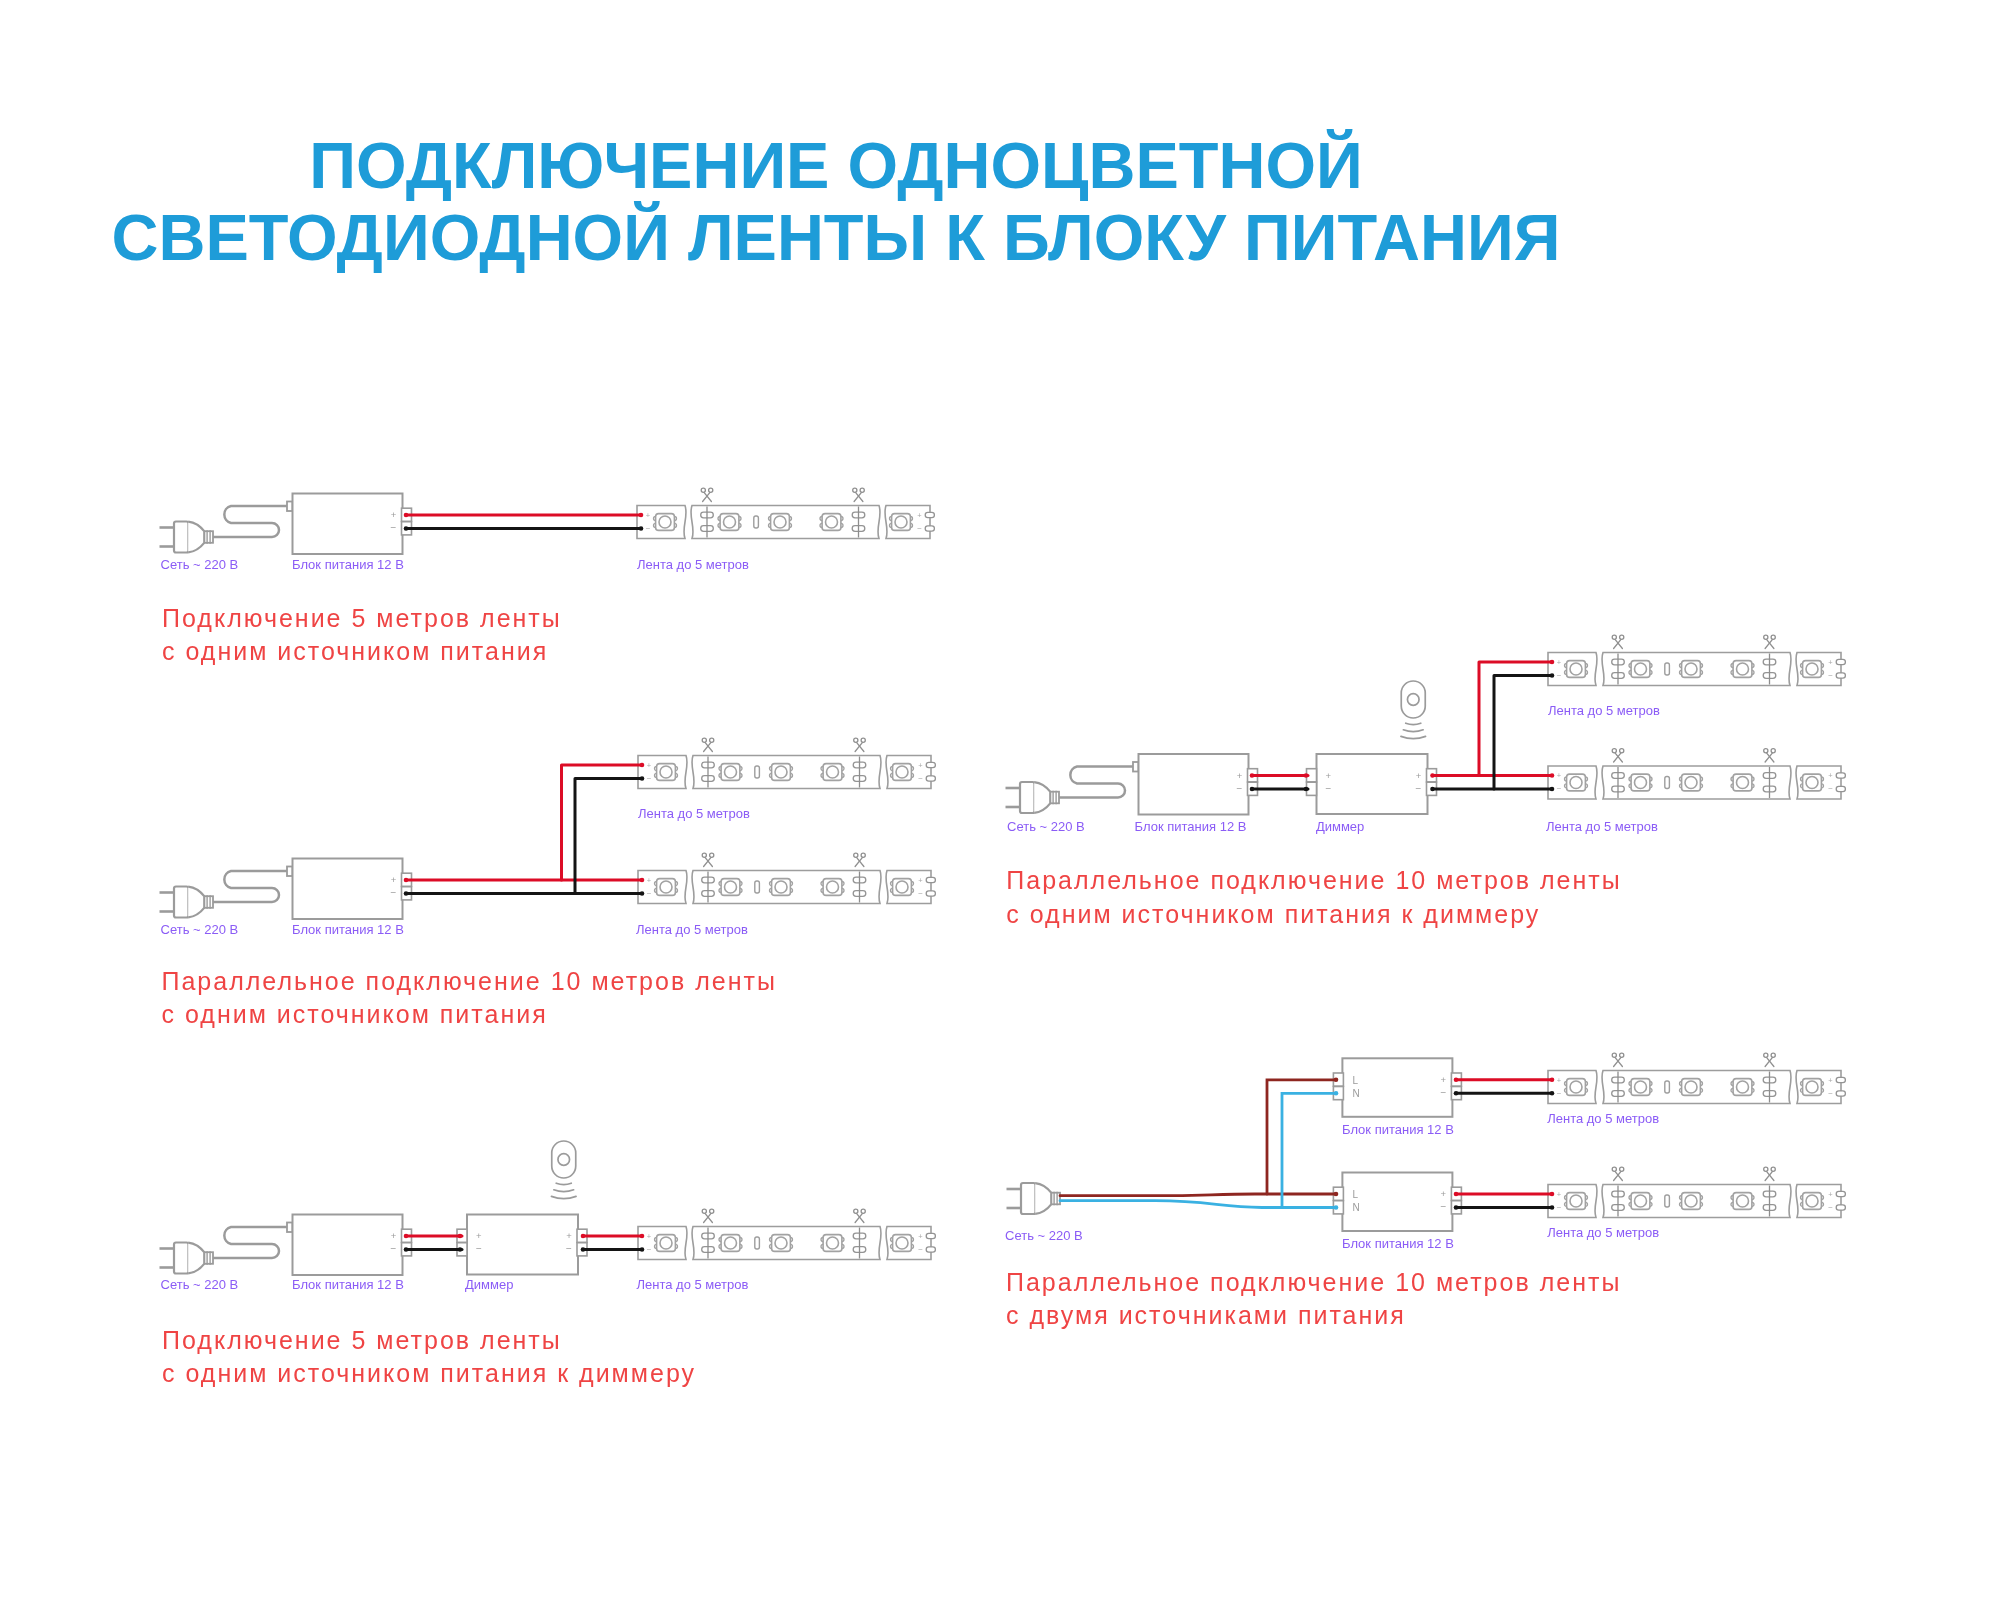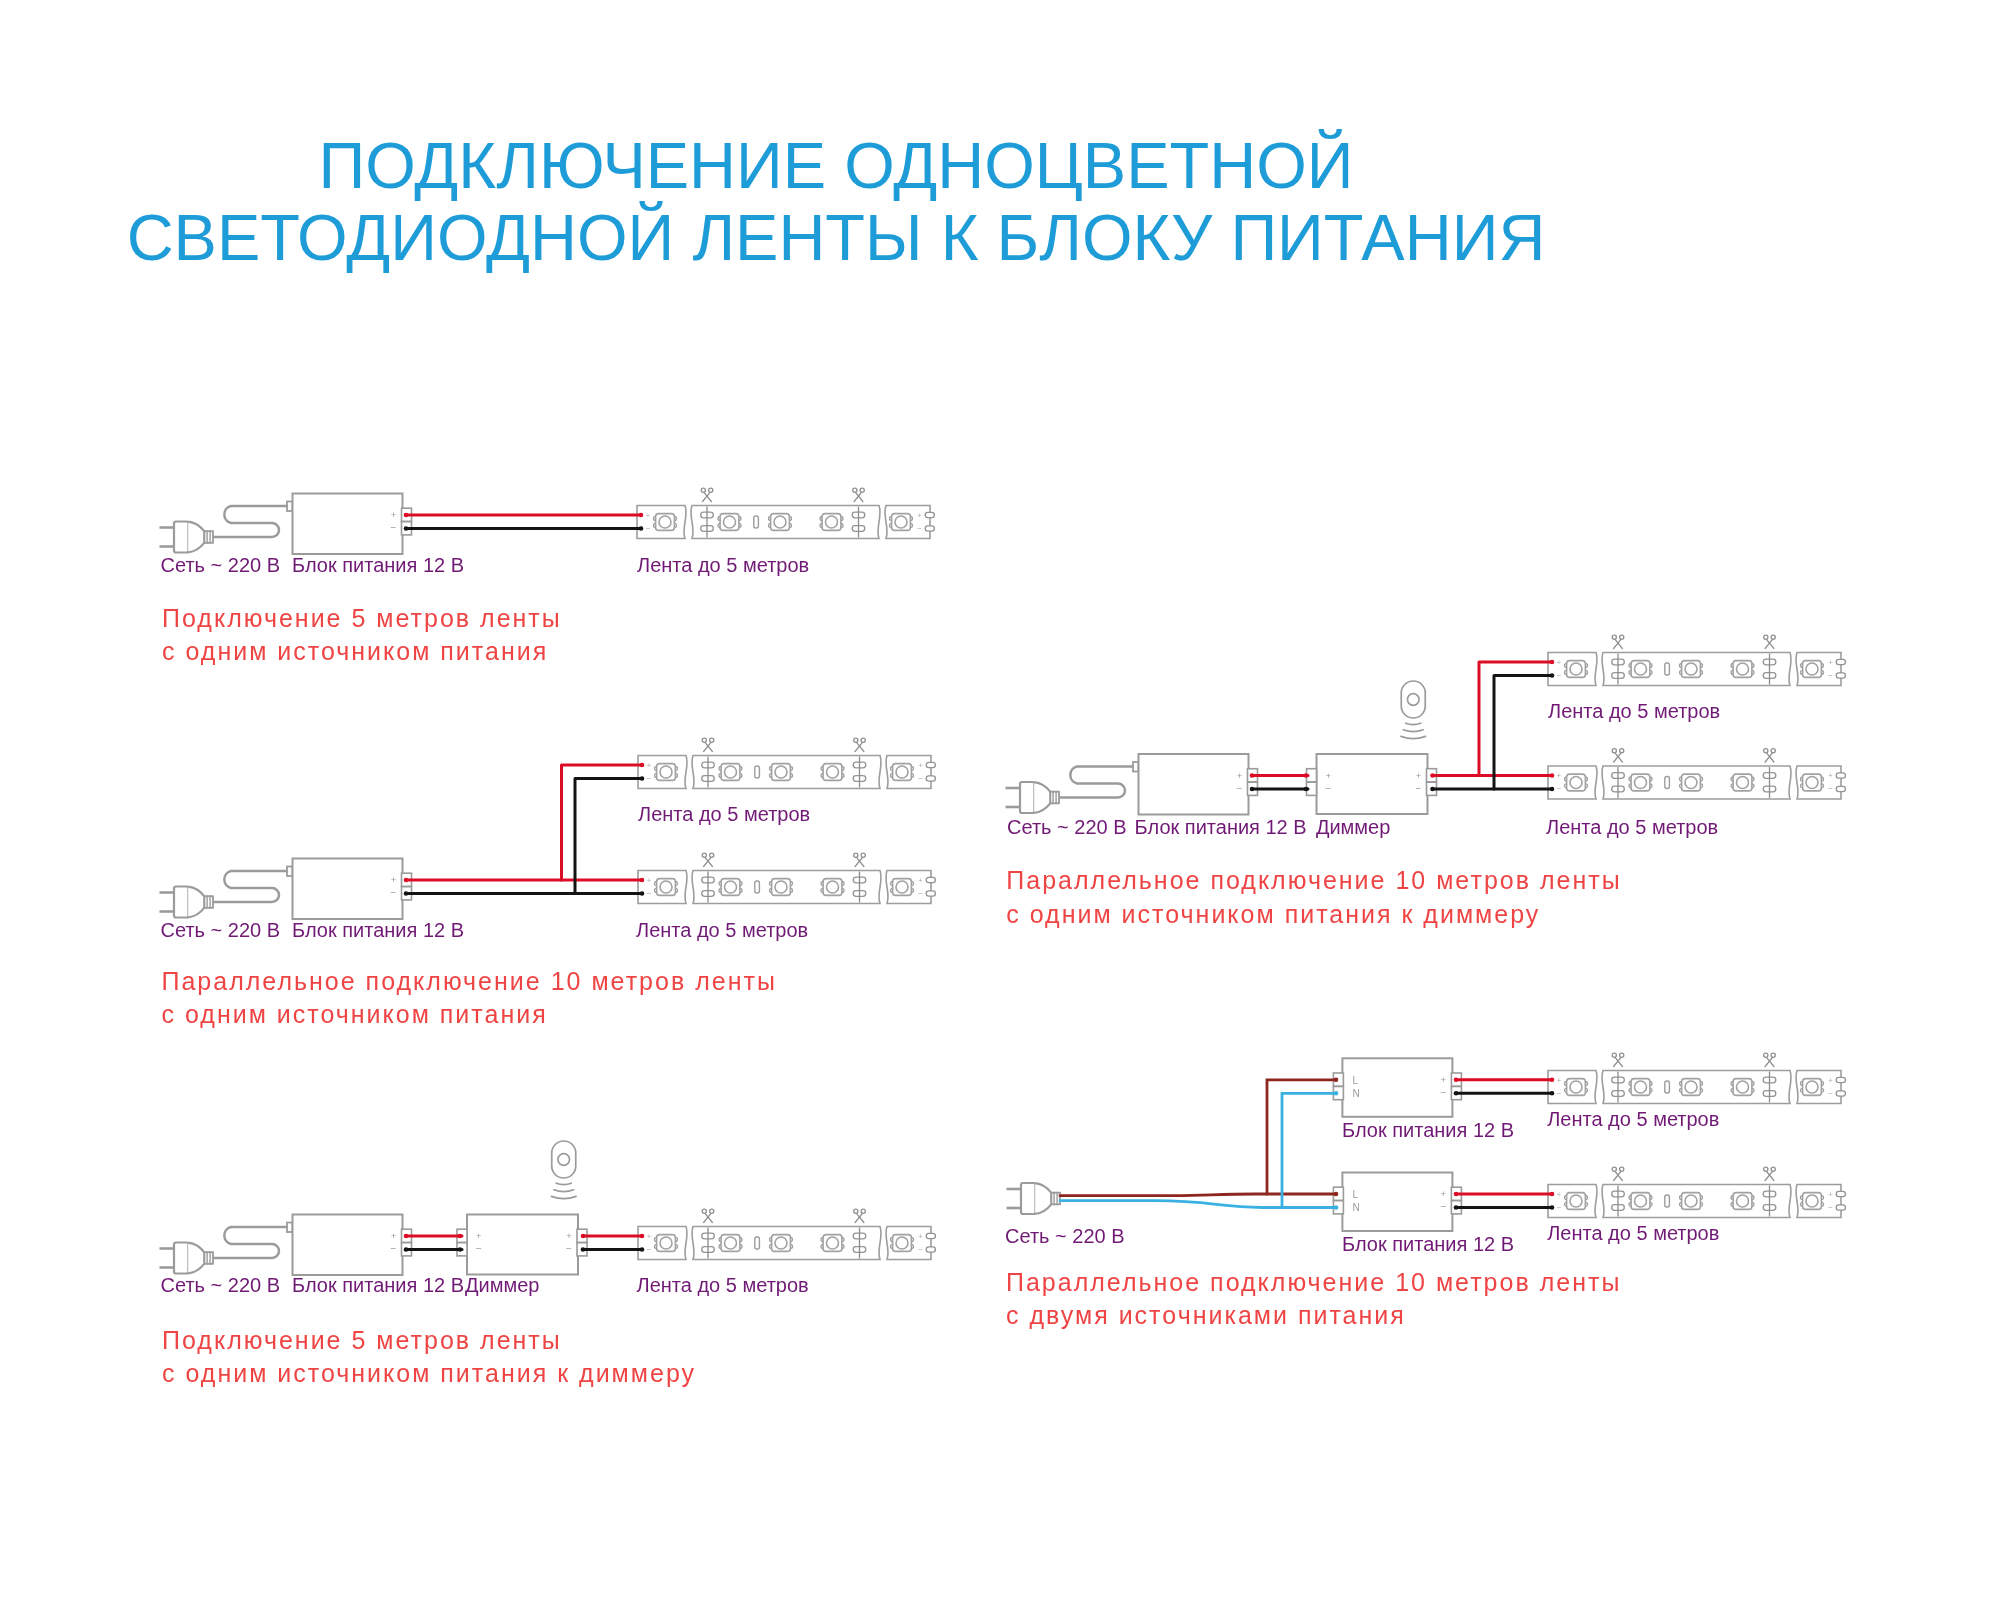--- a/index.html
+++ b/index.html
@@ -1,21 +1,21 @@
 <!DOCTYPE html>
 <html><head><meta charset="utf-8">
 <style>
 html,body{margin:0;padding:0;background:#fff;}
 #page{position:relative;width:2000px;height:1600px;background:#fff;overflow:hidden;
   font-family:"Liberation Sans", sans-serif;}
-.title{position:absolute;left:0;width:1672px;text-align:center;font-weight:normal;
+.title{position:absolute;left:0;width:1672px;text-align:center;font-weight:bold;
   font-size:65px;line-height:65px;color:#1e9cd8;white-space:nowrap;}
 #t1{top:133px;letter-spacing:0px;}
 #t2{top:204.5px;letter-spacing:0px;}
-.lb{position:absolute;font-size:20px;line-height:18px;color:#701a75;white-space:nowrap;}
+.lb{position:absolute;font-size:13px;line-height:18px;color:#8b5cf6;white-space:nowrap;}
 .cap{position:absolute;font-size:25px;line-height:33.5px;color:#ef4444;white-space:nowrap;letter-spacing:2px;}
 svg{position:absolute;left:0;top:0;}
 </style></head>
 <body>
 <div id="page">
 <svg width="2000" height="1600" viewBox="0 0 2000 1600">
 <rect x="287.0" y="501.5" width="5.5" height="9.5" fill="#fff" stroke="#9b9b9b" stroke-width="1.8"></rect>
 <rect x="292.5" y="493.5" width="110" height="60.5" fill="#fff" stroke="#9b9b9b" stroke-width="2"></rect>
 <rect x="401.5" y="508.2" width="10" height="13.2" fill="#fff" stroke="#9b9b9b" stroke-width="1.6"></rect>
 <rect x="401.5" y="521.7" width="10" height="13.2" fill="#fff" stroke="#9b9b9b" stroke-width="1.6"></rect>

